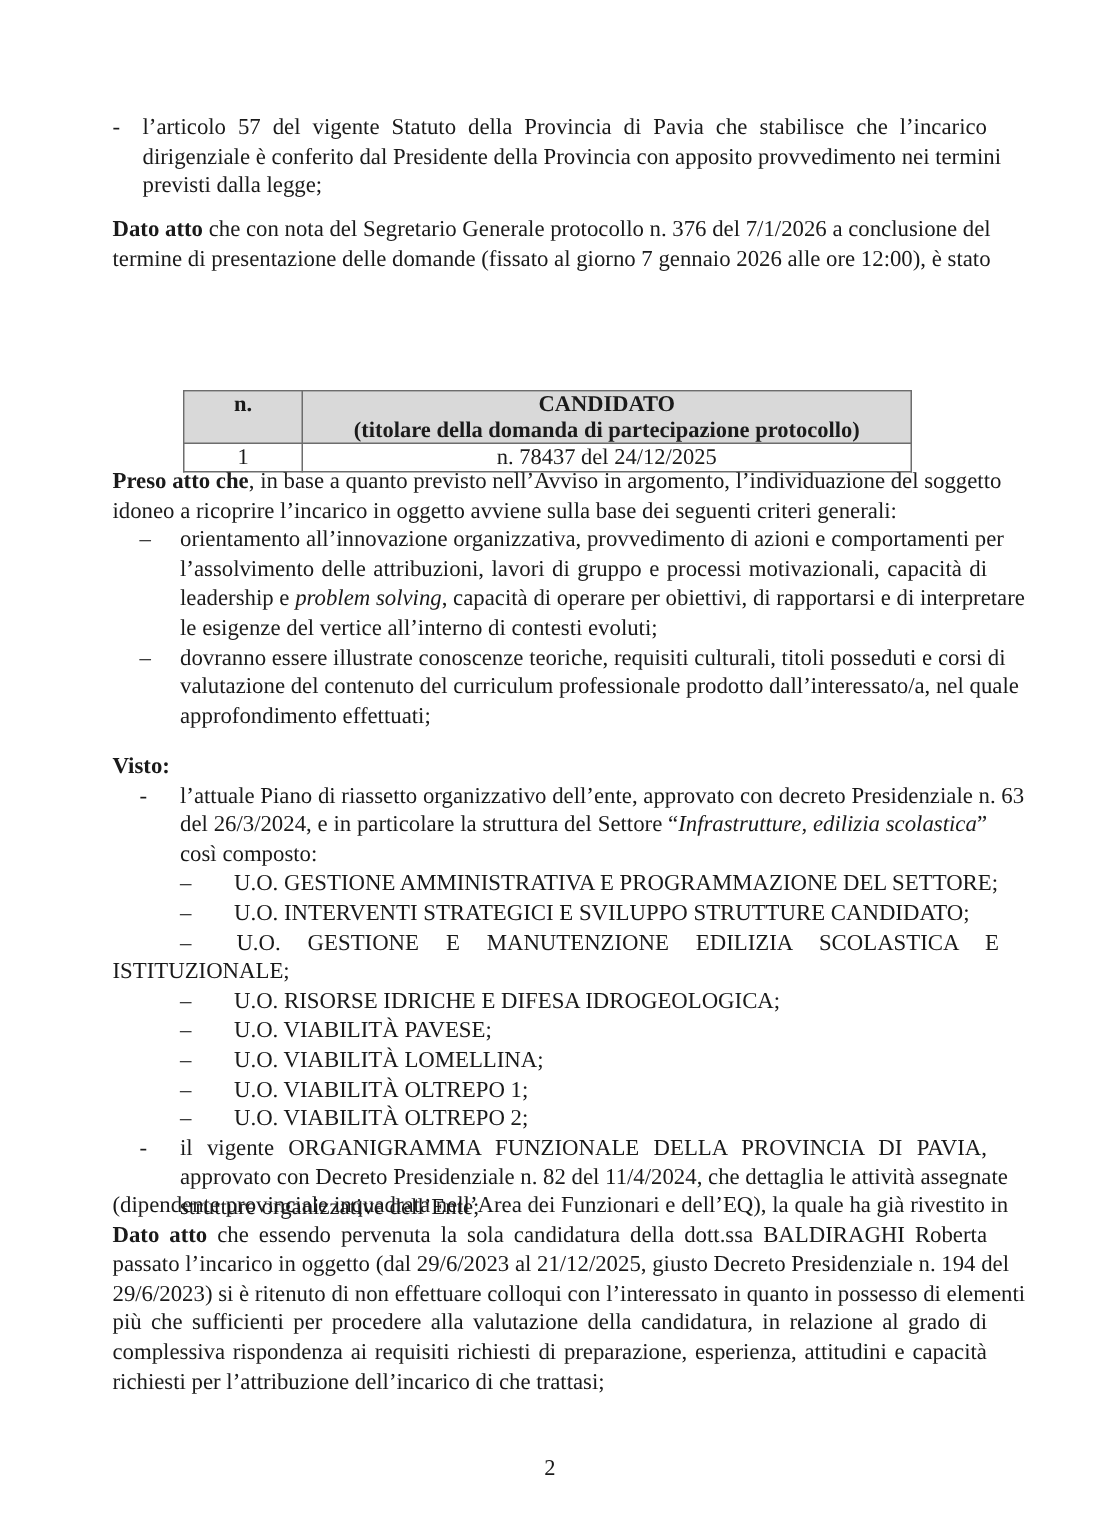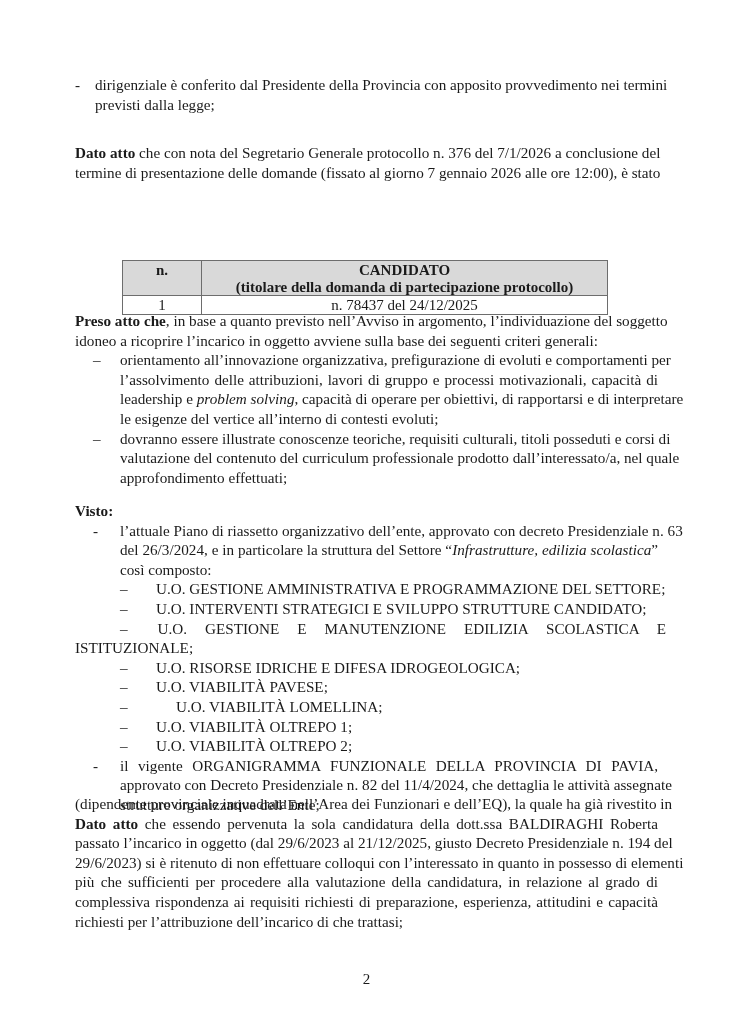--- a/index.html
+++ b/index.html
@@ -30,20 +30,21 @@
     .pagenum { position: absolute; left: 0; width: 733px; top: 970px; text-align: center; font-size: 15px; }
   </style>
 </head>
 <body>
 
 <div class="page">
 
   <div class="blk dash-item" style="top:75px; left:75px; width:583px;">
     <span class="dash" style="left:0;">-</span>
     <div style="margin-left:20px;">
+      <span class="line">l’articolo 57 del vigente Statuto della Provincia di Pavia che stabilisce che l’incarico</span>
       <span class="line">dirigenziale è conferito dal Presidente della Provincia con apposito provvedimento nei termini</span>
       <span class="line last">previsti dalla legge;</span>
     </div>
   </div>
 
   <div class="blk" style="top:143px;">
     <span class="line"><b>Dato atto</b><span> che con nota del Segretario Generale protocollo n. 376 del 7/1/2026 a conclusione del</span></span>
     <span class="line">termine di presentazione delle domande (fissato al giorno 7 gennaio 2026 alle ore 12:00), è stato</span>
   </div>
 
@@ -63,21 +64,21 @@
   </tbody>
     </table>
 
   <div class="blk" style="top:311px;">
     <span class="line"><b>Preso atto che</b><span>, in base a quanto previsto nell’Avviso in argomento, l’individuazione del soggetto</span></span>
     <span class="line last">idoneo a ricoprire l’incarico in oggetto avviene sulla base dei seguenti criteri generali:</span>
 
     <div class="dash-item" style="margin-left:18px;">
       <span class="dash">–</span>
       <div style="margin-left:27px;">
-        <span class="line">orientamento all’innovazione organizzativa, prefigurazione di evoluti e comportamenti per</span>
+        <span class="line">orientamento all’innovazione organizzativa, provvedimento di azioni e comportamenti per</span>
         <span class="line">l’assolvimento delle attribuzioni, lavori di gruppo e processi motivazionali, capacità di</span>
         <span class="line"><span>leadership e </span><i>problem solving</i><span>, capacità di operare per obiettivi, di rapportarsi e di interpretare</span></span>
         <span class="line last">le esigenze del vertice all’interno di contesti evoluti;</span>
       </div>
     </div>
 
     <div class="dash-item" style="margin-left:18px;">
       <span class="dash">–</span>
       <div style="margin-left:27px;">
         <span class="line">dovranno essere illustrate conoscenze teoriche, requisiti culturali, titoli posseduti e corsi di</span>
@@ -118,21 +119,21 @@
       <div class="dash-item">
           <span class="dash">–</span>
           <span class="line last" style="margin-left:36px;">U.O. RISORSE IDRICHE E DIFESA IDROGEOLOGICA;</span>
         </div>
       <div class="dash-item">
           <span class="dash">–</span>
           <span class="line last" style="margin-left:36px;">U.O. VIABILITÀ PAVESE;</span>
         </div>
       <div class="dash-item">
           <span class="dash">–</span>
-          <span class="line last" style="margin-left:56px;">U.O. VIABILITÀ LOMELLINA;</span>
+          <span class="line last" style="margin-left:36px;">U.O. VIABILITÀ LOMELLINA;</span>
         </div>
       <div class="dash-item">
           <span class="dash">–</span>
           <span class="line last" style="margin-left:36px;">U.O. VIABILITÀ OLTREPO 1;</span>
         </div>
       <div class="dash-item">
           <span class="dash">–</span>
           <span class="line last" style="margin-left:36px;">U.O. VIABILITÀ OLTREPO 2;</span>
         </div>
     </div>

